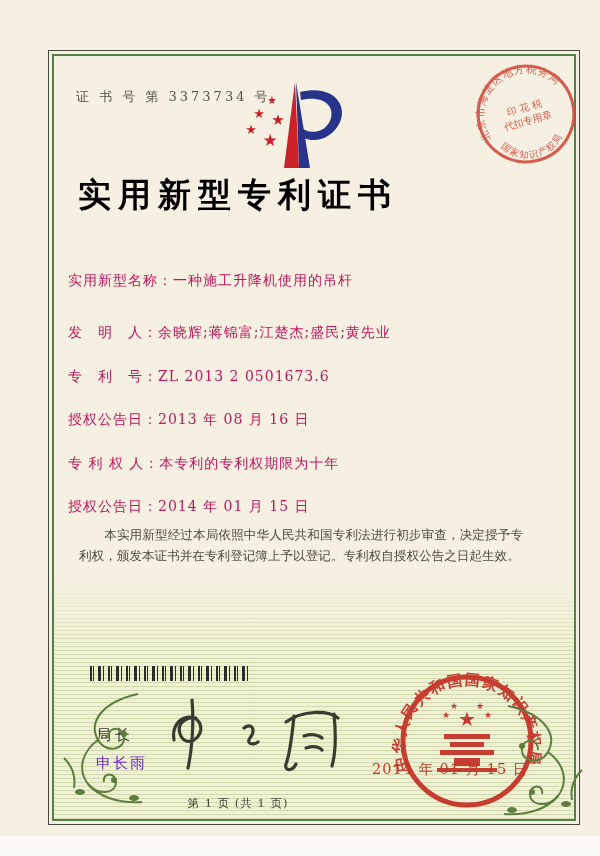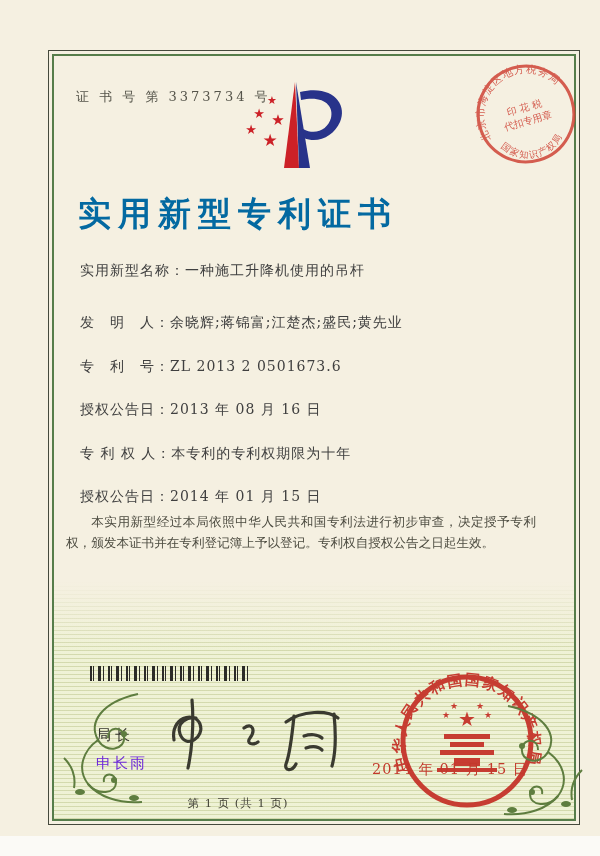--- a/index.html
+++ b/index.html
@@ -21,33 +21,34 @@
   .cert-no{
     position:absolute;left:76px;top:88px;
     font-size:13px;color:#55544a;letter-spacing:3px;
   }
   .logo{position:absolute;left:232px;top:68px;width:136px;height:118px;}
   .tax-stamp{
     position:absolute;left:474px;top:62px;width:104px;height:104px;
     transform:rotate(-16deg);opacity:.88;
   }
   .doc-title{
-    position:absolute;left:0;top:192px;width:476px;text-align:center;
-    font-size:33px;font-weight:700;color:#0369a1;letter-spacing:7px;
+    position:absolute;left:0;top:173px;width:476px;text-align:center;
+    font-size:33px;font-weight:700;color:#000000;letter-spacing:7px;
   }
   .field{
-    position:absolute;left:80px;font-size:14px;color:#404040;letter-spacing:1px;
+    position:absolute;left:68px;font-size:14px;color:#be185d;letter-spacing:1px;
     white-space:nowrap;
+    margin-top:10px;
   }
   .f0{top:262px}.f1{top:314px}.f2{top:358px}.f3{top:401px}.f4{top:445px}.f5{top:488px}
   .body-text{
     position:absolute;left:66px;top:512px;width:470px;
     font-size:12.6px;line-height:20.6px;color:#4c4b40;text-align:justify;
   }
-  .body-text p{margin:0;text-indent:2em;}
+  .body-text p{margin:13px;text-indent:2em;}
   
   .band{
     position:absolute;left:5px;right:5px;bottom:5px;height:238px;
     background:
       repeating-linear-gradient(0deg,
         rgba(170,190,110,.45) 0px, rgba(170,190,110,.45) 1px,
         rgba(238,242,212,.9) 1px, rgba(238,242,212,.9) 4px);
   }
   .band-fade{
     position:absolute;left:0;right:0;top:0;height:70px;

